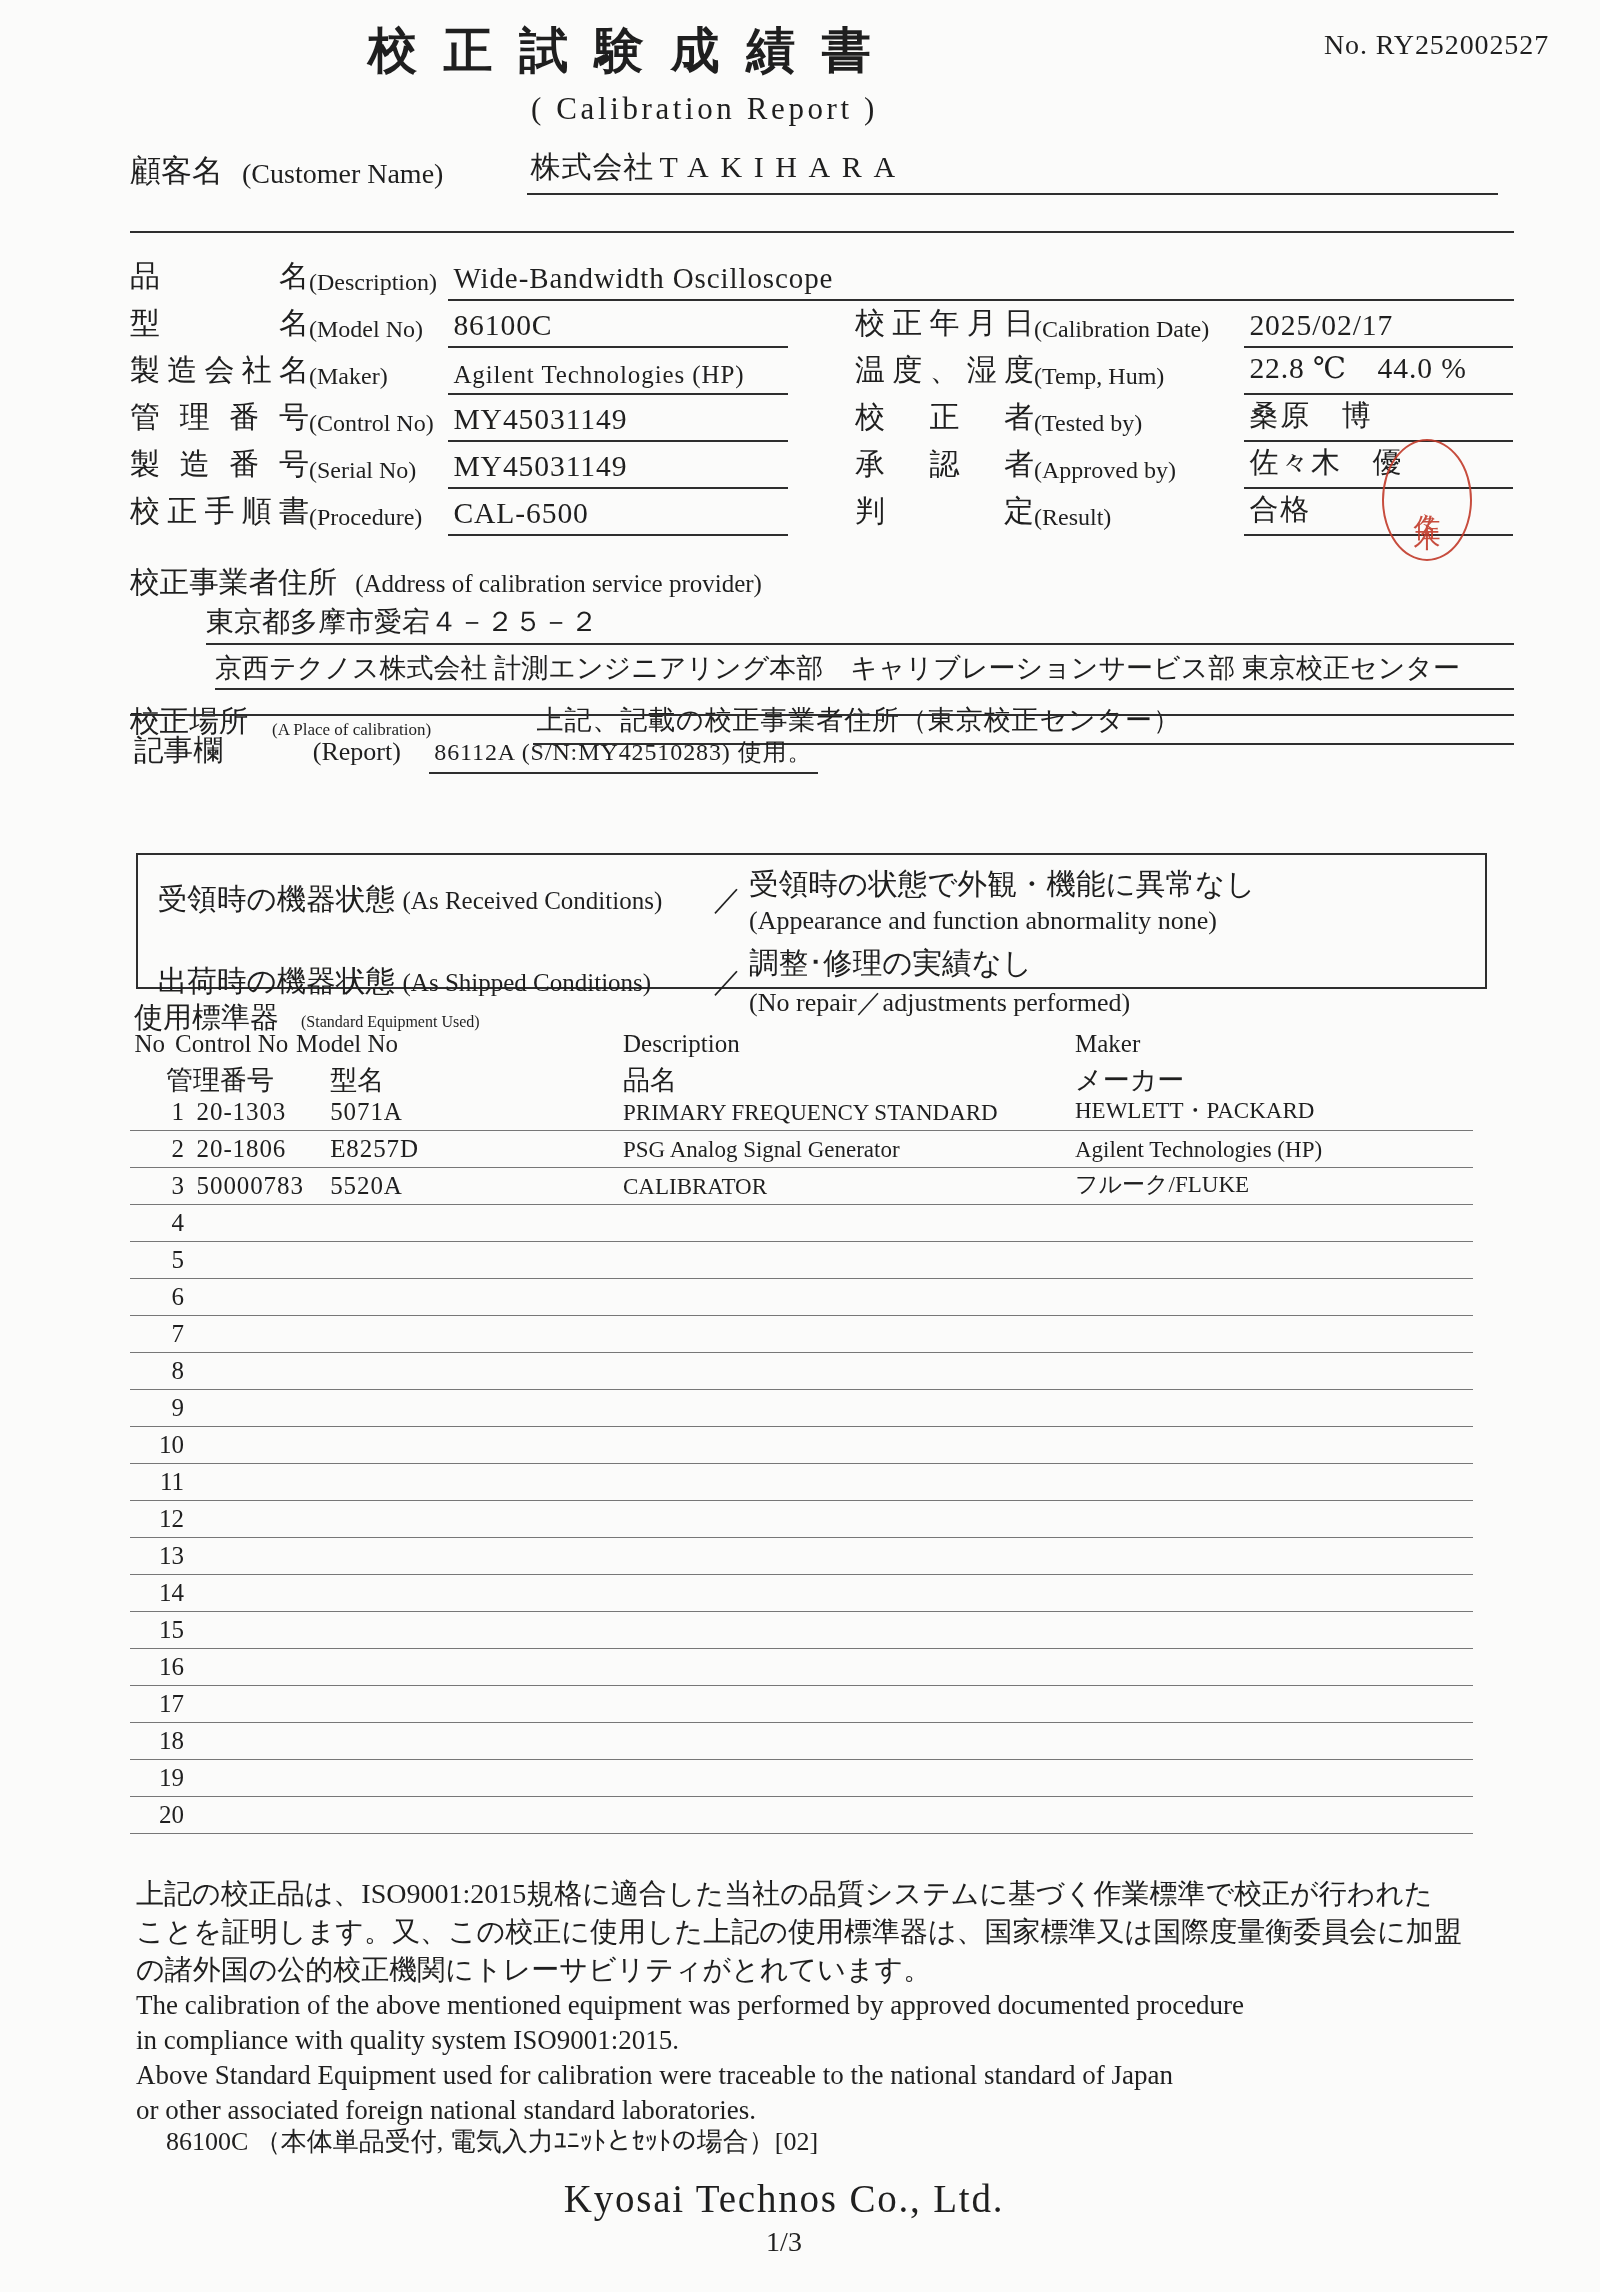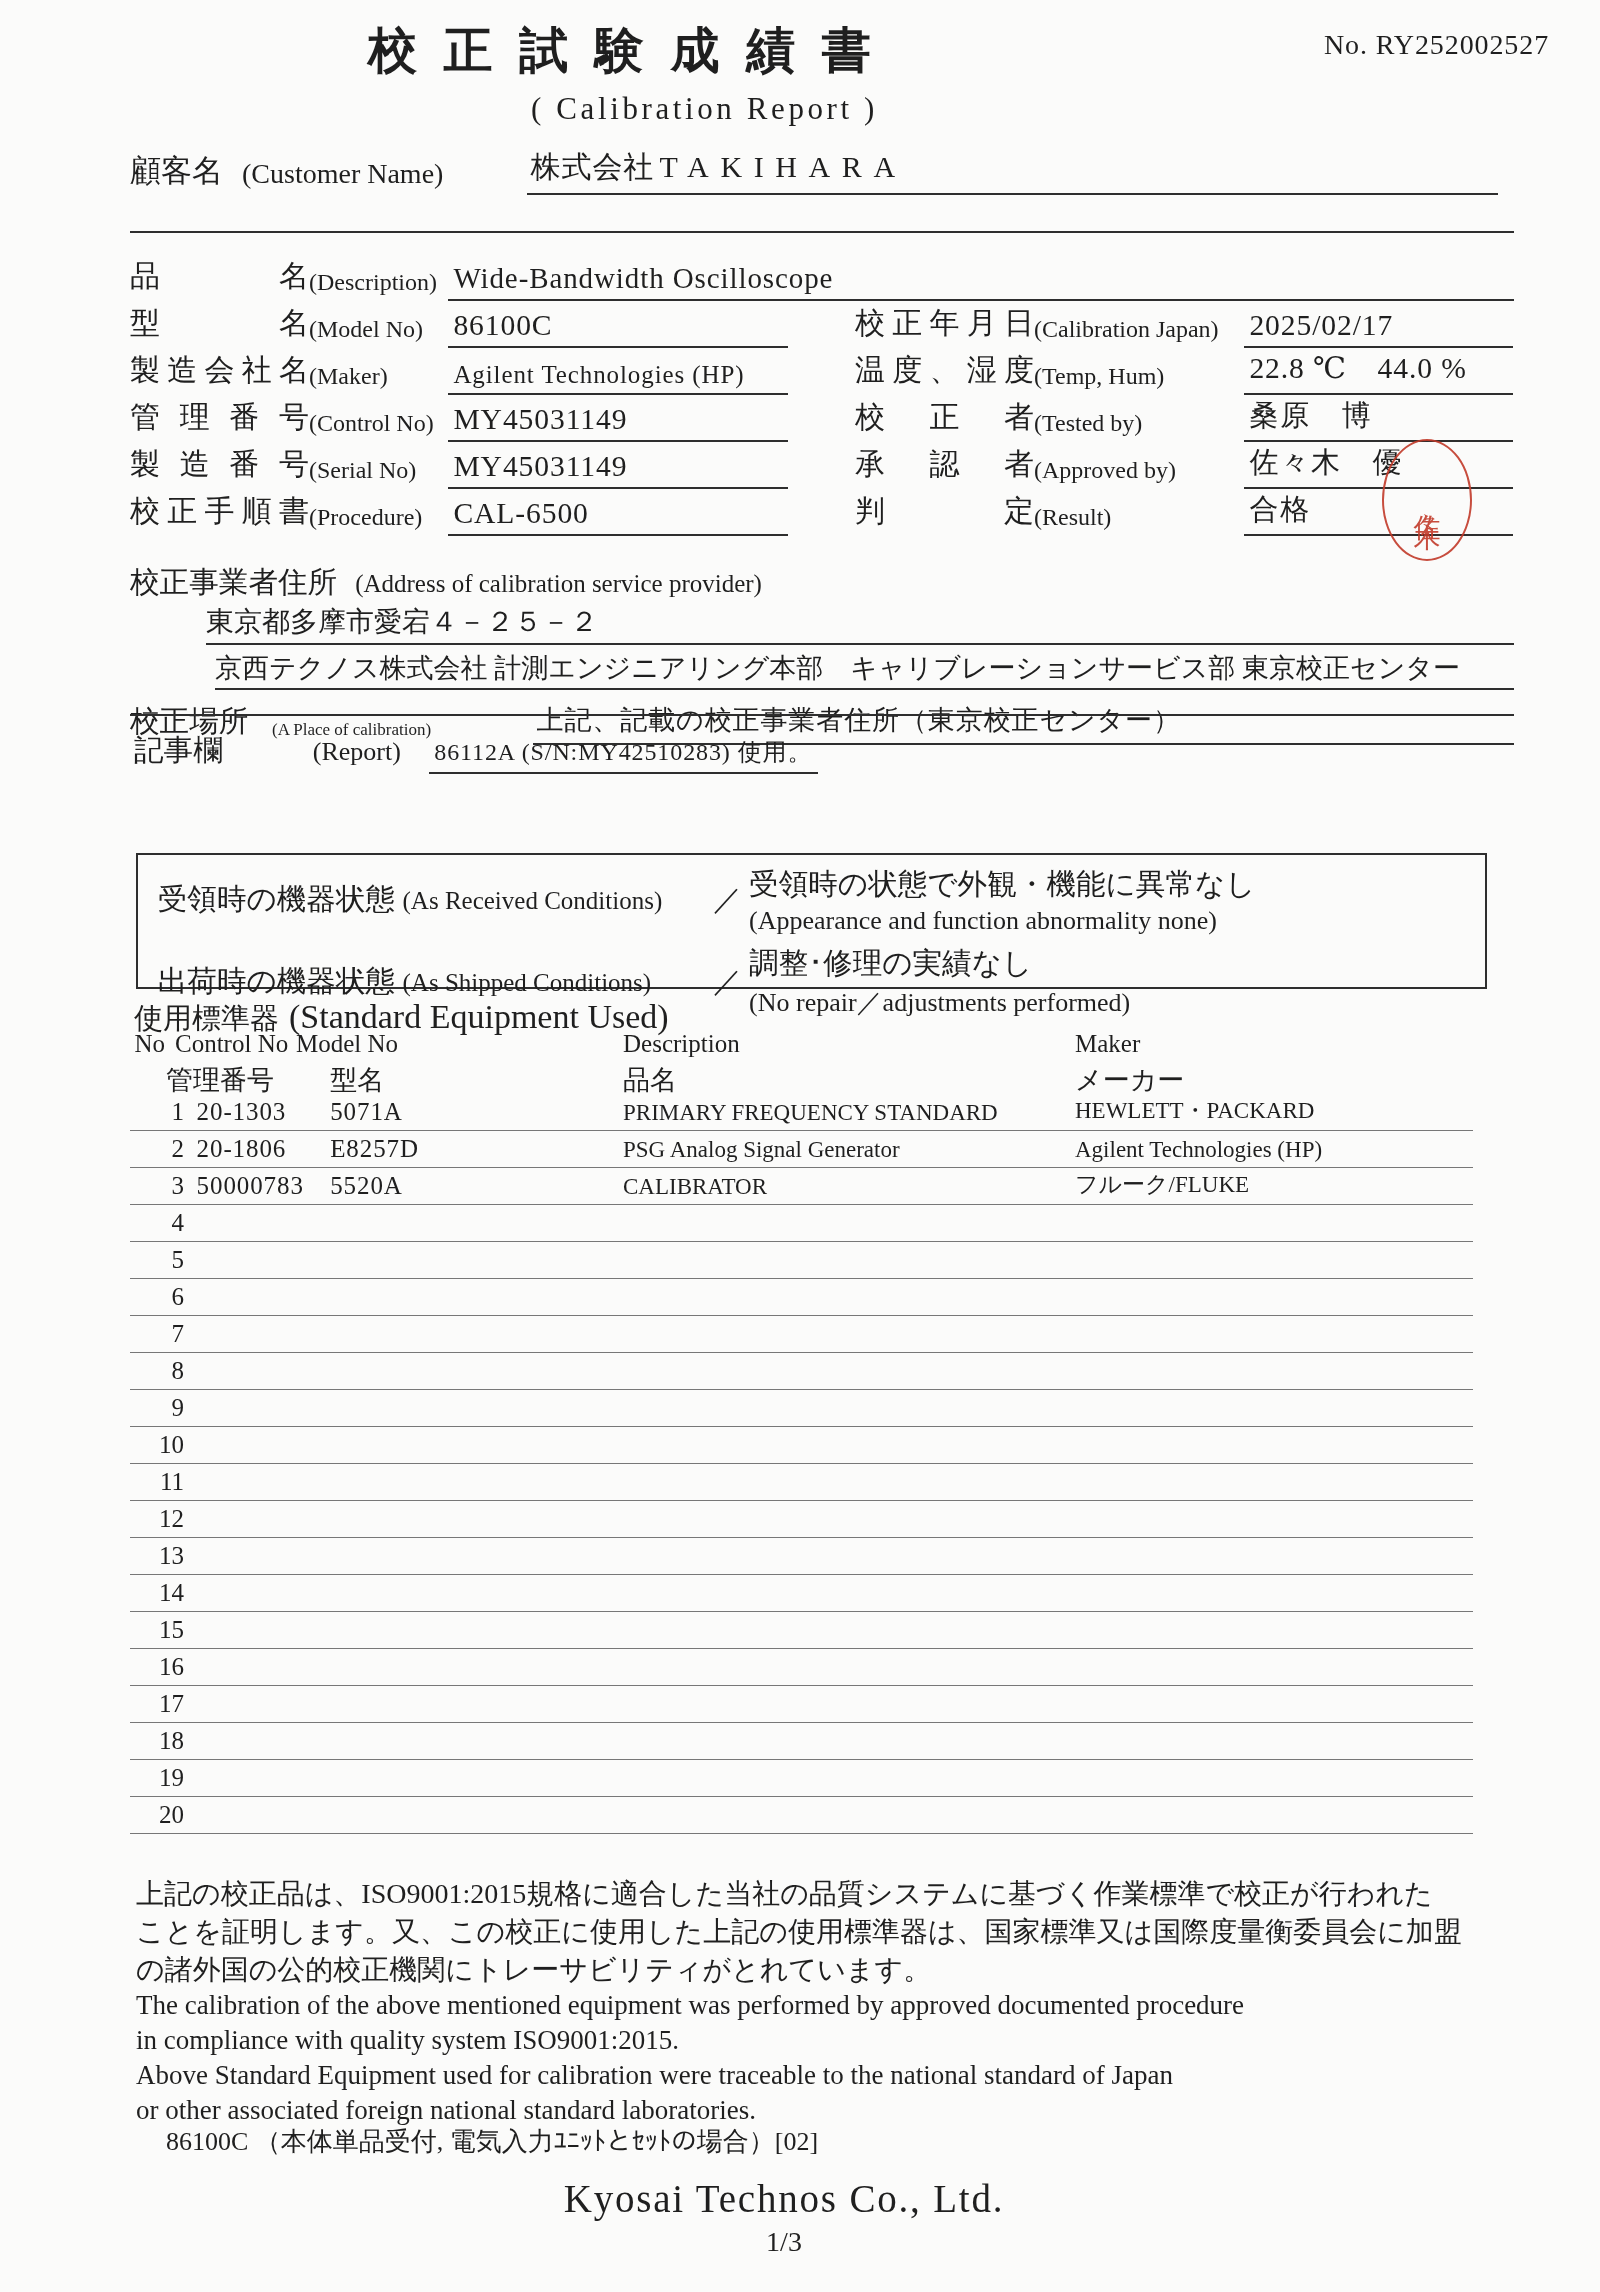--- a/index.html
+++ b/index.html
@@ -79,21 +79,21 @@
   .crow{display:flex;align-items:center;}
   .crow + .crow{margin-top:7.2px;}
   .crow .cl{width:548px;white-space:nowrap;font-size:29.6px;}
   .crow .cl .en{font-size:25px;}
   .csep{font-size:29px;margin:0 7.2px;}
   .cr .jp{font-size:29.6px;}
   .cr .en{font-size:26px;margin-top:0.9px;}
   
   .eqtitle{position:absolute;left:134px;top:998px;display:flex;align-items:baseline;}
   .eqtitle .jp{font-size:29px;text-align:center;}
-  .eqtitle .en{font-size:34px;margin-left:10px;}
+  .eqtitle .en{font-size:16px;margin-left:22px;}
   .eqgrid{display:grid;grid-template-columns:63px 130px 291px 452px 1fr;}
   .eqhead-en{position:absolute;left:130px;top:1030px;width:1343px;font-size:25px;}
   .eqhead-en .h-no{padding-left:4.5px;}
   .eqhead-en .h-control{margin-left:-18px;}
   .eqhead-en .h-model{margin-left:-27px;}
   .eqhead-en .h-desc{margin-left:9px;}
   .eqhead-en .h-maker{margin-left:9px;}
   .eqhead-jp{position:absolute;left:130px;top:1062px;width:1343px;font-size:27px;}
   .eqhead-jp .h-control{margin-left:-27px;}
   .eqhead-jp .h-model{margin-left:7.2px;}
@@ -142,21 +142,21 @@
       <span class="fv">Wide-Bandwidth Oscilloscope</span>
     </div>
     <div class="frow">
       <div class="fl">
         <span class="jl">型名</span>
         <span class="el">(Model No)</span>
         <span class="fv">86100C</span>
       </div>
       <div class="fr">
         <span class="jl">校正年月日</span>
-        <span class="el">(Calibration Japan)</span>
+        <span class="el">(Calibration Date)</span>
         <span class="fv">2025/02/17</span>
       </div>
     </div>
     <div class="frow">
       <div class="fl">
         <span class="jl">製造会社名</span>
         <span class="el">(Maker)</span>
         <span class="fv small">Agilent Technologies (HP)</span>
       </div>
       <div class="fr">

